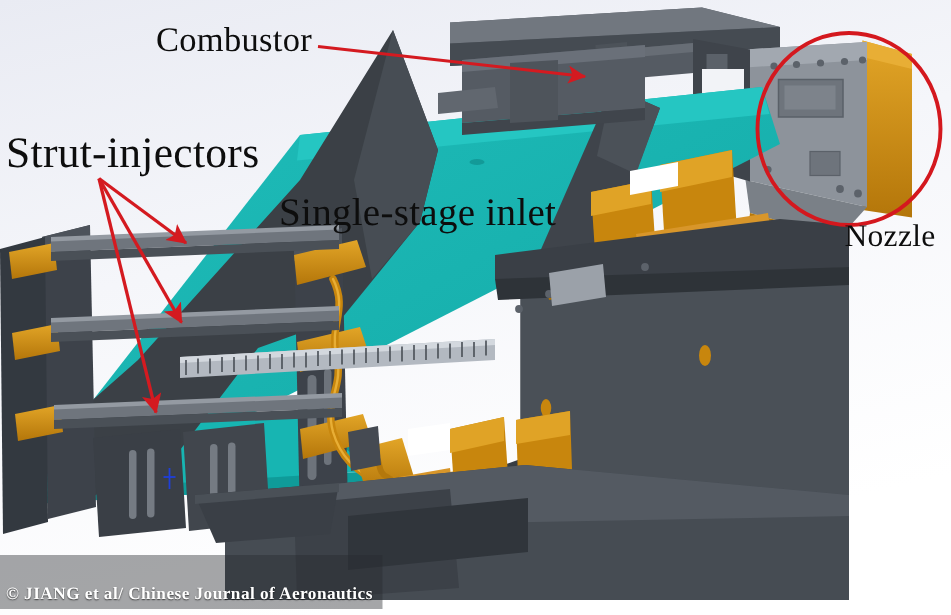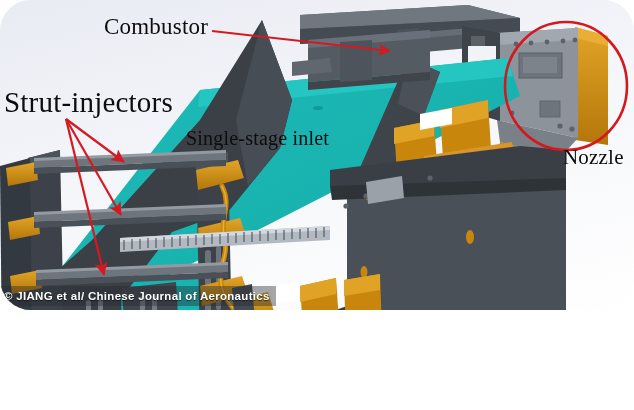--- a/index.html
+++ b/index.html
@@ -3,25 +3,24 @@
 <meta charset="utf-8">
 <style>
   html, body {
     margin: 0;
     padding: 0;
     background: #ffffff;
   }
   #figure {
     position: relative;
     width: 634px;
-    height: 310px;
+    height: 410px;
     overflow: hidden;
     font-family: "Liberation Serif", serif;
     background: linear-gradient(160deg, #eef0f6 0%, #f7f8fb 35%, #ffffff 70%, #fdfdfe 100%);
-    border-radius: 31px;
   }
   #scene {
     position: absolute;
     inset: 0;
     width: 634px;
     height: 410px;
   }
   .label {
     position: absolute;
     font-family: "Liberation Serif", serif;
@@ -32,37 +31,37 @@
   #lbl-combustor {
     left: 104px; top: 14px;
     font-size: 23px;
   }
   #lbl-strut {
     left: 4px; top: 86px;
     font-size: 29px;
   }
   #lbl-inlet {
     left: 186px; top: 127px;
-    font-size: 20px;
+    font-size: 26px;
   }
   #lbl-nozzle {
     left: 563px; top: 145px;
     font-size: 21px;
   }
   #credit {
     position: absolute;
     left: 0px;
     bottom: 4px;
     height: 20px;
     display: flex;
     align-items: center;
-    padding: 0 6px 0 4px;
+    padding: 16px 6px 0 4px;
     background: rgba(40,42,48,0.42);
     color: #ffffff;
-    font-family: Liberation Sans, sans-serif;
+    font-family: Liberation Serif, serif;
     font-size: 11.5px;
     font-weight: bold;
     letter-spacing: 0.3px;
     text-shadow: 0 1px 1px rgba(0,0,0,0.65);
     white-space: nowrap;
   }
 </style>
 </head>
 <body>
 

